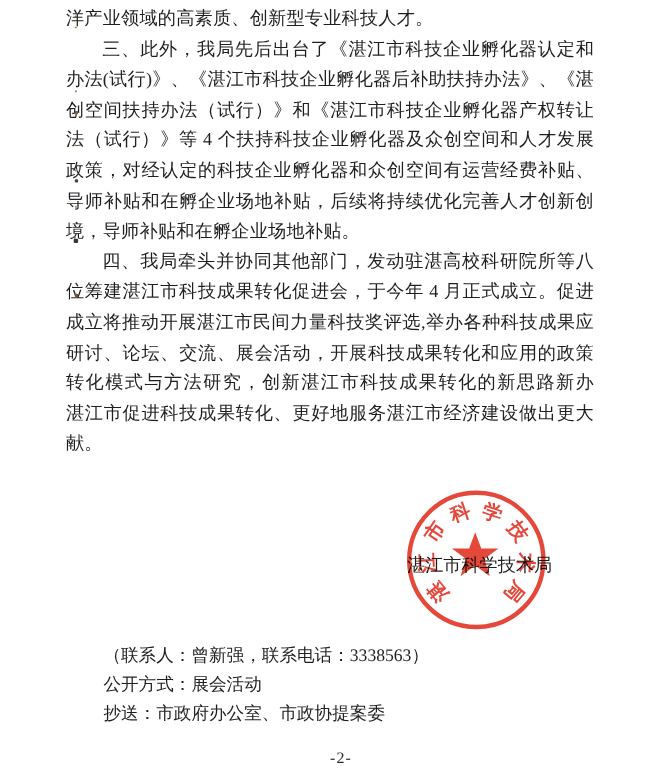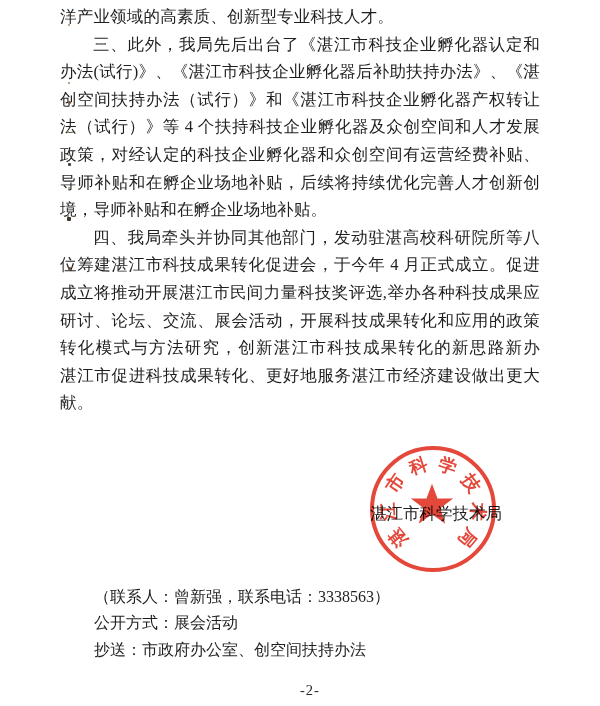--- a/index.html
+++ b/index.html
@@ -110,21 +110,21 @@
         <span class="seal-char" style="left: 69.8319px; top: 12.8433px; transform: rotate(18.5714deg);">学</span>
         <span class="seal-char" style="left: 92.6807px; top: 30.1506px; transform: rotate(55.7143deg);">技</span>
         <span class="seal-char" style="left: 100.444px; top: 57.7431px; transform: rotate(92.8571deg);">术</span>
         <span class="seal-char" style="left: 89.972px; top: 84.4254px; transform: rotate(130deg);">局</span>
       </div>
   </div>
 
   <div class="footer-block">
     <div>（联系人：曾新强，联系电话：3338563）</div>
     <div>公开方式：展会活动</div>
-    <div>抄送：市政府办公室、创空间扶持办法</div>
+    <div>抄送：市政府办公室、市政协提案委</div>
   </div>
 
   <div class="page-number">-2-</div>
 
   <div id="specks">
       <div class="speck" style="left: 68px; top: 14px; width: 2px; height: 2px; background: rgb(138, 106, 74);"></div>
       <div class="speck" style="left: 68px; top: 24px; width: 2px; height: 2px; background: rgb(169, 138, 98);"></div>
       <div class="speck" style="left: 68px; top: 82px; width: 2px; height: 2px; background: rgb(169, 138, 98);"></div>
       <div class="speck" style="left: 68px; top: 101px; width: 3px; height: 3px; background: rgb(122, 92, 64);"></div>
       <div class="speck" style="left: 67px; top: 131px; width: 2px; height: 2px; background: rgb(176, 144, 104);"></div>

